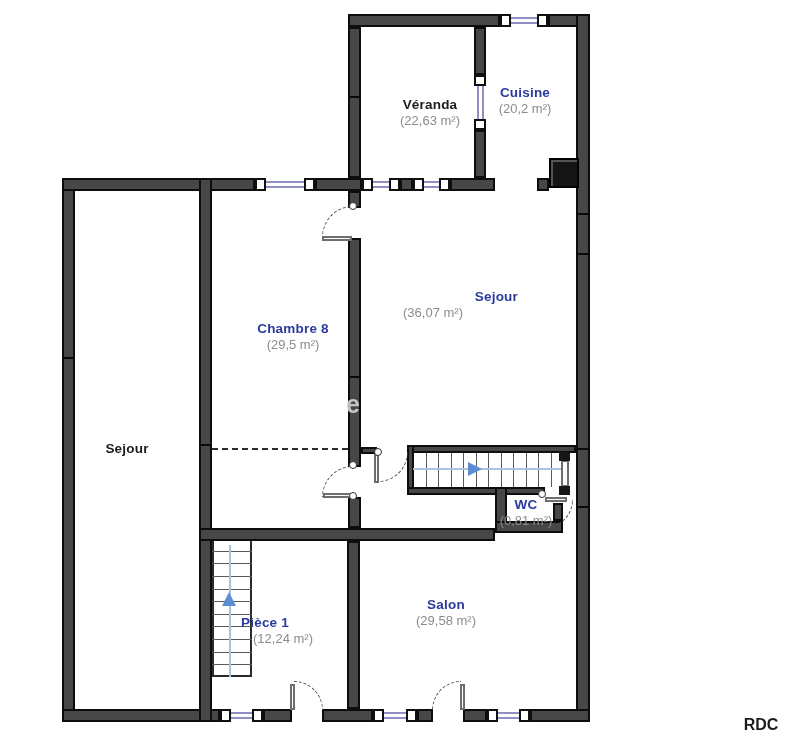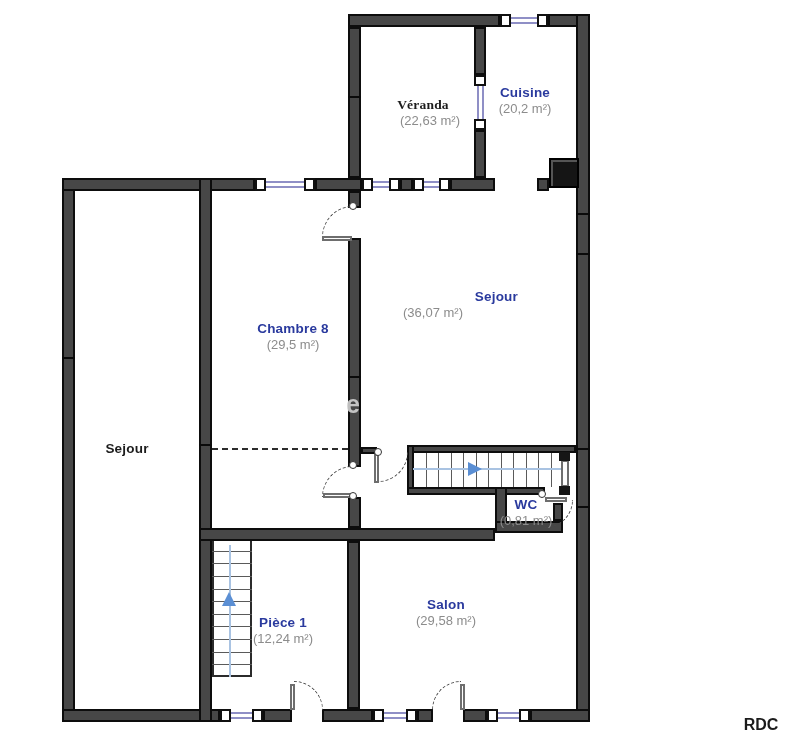--- a/index.html
+++ b/index.html
@@ -159,31 +159,31 @@
       <div class="leaf" style="left: 561px; top: 460px; width: 8px; height: 27px;"></div>
       <div class="block" style="left: 559px; top: 452px; width: 11px; height: 9px;"></div>
       <div class="block" style="left: 559px; top: 486px; width: 11px; height: 9px;"></div>
       <div class="hinge" style="left: 349px; top: 202px;"></div>
       <div class="hinge" style="left: 374px; top: 448px;"></div>
       <div class="hinge" style="left: 349px; top: 461px;"></div>
       <div class="hinge" style="left: 349px; top: 492px;"></div>
       <div class="hinge" style="left: 538px; top: 490px;"></div>
       <div class="dashline" style="left: 212px; top: 448px; width: 136px; height: 0px;"></div>
       <div class="chimney" style="left: 549px; top: 158px; width: 30px; height: 30px;"></div>
-      <div class="rname black" style="left: 338px; top: 97px; margin-left: 0px; font-family: Liberation Serif, serif;">Véranda</div>
+      <div class="rname black" style="left: 345px; top: 97px; margin-left: 0px;">Véranda</div>
       <div class="rarea" style="left: 345px; top: 113px; margin-left: 0px;">(22,63 m²)</div>
       <div class="rname blue" style="left: 440px; top: 85px; margin-left: 0px; text-align: center;">Cuisine</div>
       <div class="rarea" style="left: 440px; top: 101px; margin-left: 0px;">(20,2 m²)</div>
       <div class="rname blue" style="left: 208px; top: 321px; margin-left: 0px;">Chambre 8</div>
       <div class="rarea" style="left: 208px; top: 337px; margin-left: 0px;">(29,5 m²)</div>
       <div class="rname blue" style="left: 348px; top: 289px; margin-left: 0px; text-align: right;">Sejour</div>
       <div class="rarea" style="left: 348px; top: 305px; margin-left: 0px;">(36,07 m²)</div>
       <div class="rname black" style="left: 42px; top: 441px; margin-left: 0px;">Sejour</div>
       <div class="rname blue" style="left: 441px; top: 497px; margin-left: 0px;">WC</div>
       <div class="rarea" style="left: 441px; top: 513px; margin-left: 0px;">(0,81 m²)</div>
-      <div class="rname blue" style="left: 198px; top: 615px; margin-left: 0px;">Pièce 1</div>
+      <div class="rname blue" style="left: 180px; top: 615px; margin-left: 0px;">Pièce 1</div>
       <div class="rarea" style="left: 198px; top: 631px; margin-left: 0px;">(12,24 m²)</div>
       <div class="rname blue" style="left: 361px; top: 597px; margin-left: 0px;">Salon</div>
       <div class="rarea" style="left: 361px; top: 613px; margin-left: 0px;">(29,58 m²)</div>
     </div>
   <div class="floor-label">RDC</div>
   <div class="watermark">e</div>
 </div>
 
 </body></html>

